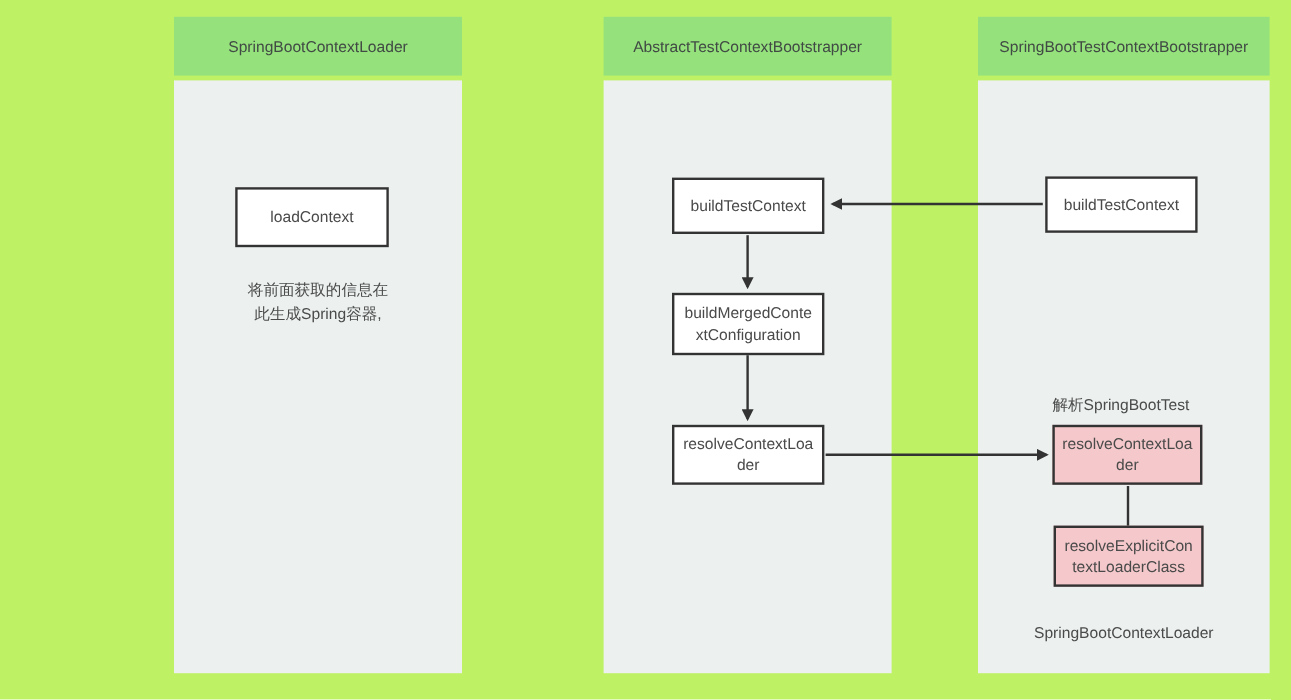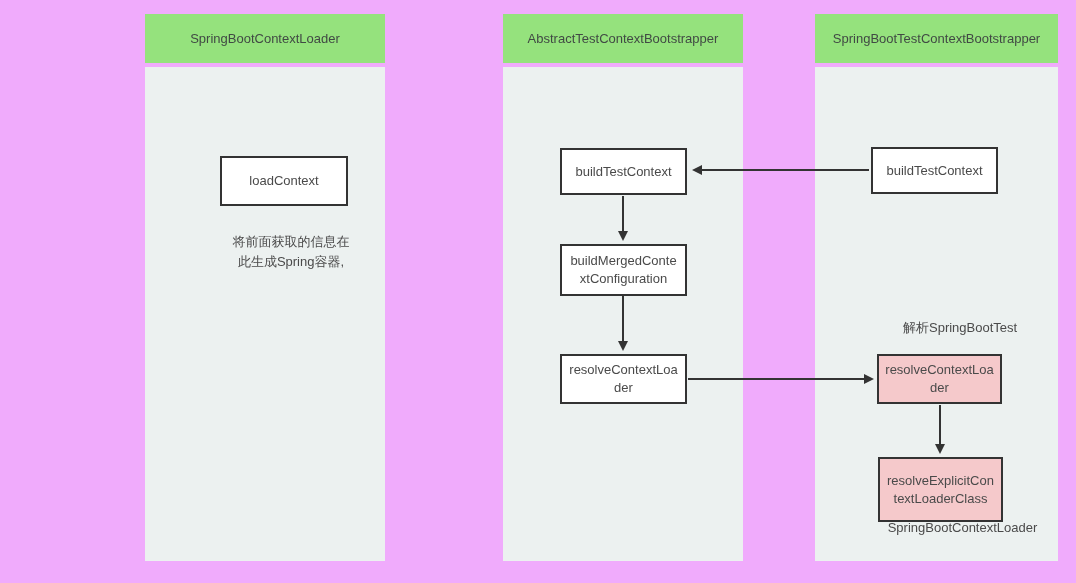--- a/index.html
+++ b/index.html
@@ -5,21 +5,21 @@
   html, body {
     margin: 0;
     padding: 0;
     background: #ffffff;
     font-family: "Liberation Sans", "DejaVu Sans", sans-serif;
   }
   .canvas {
     position: relative;
     width: 1076px;
     height: 583px;
-    background: #f0abfc;
+    background: #bef264;
     overflow: hidden;
   }
   .lane { position: absolute; top: 14px; }
   .lane-header {
     position: absolute;
     left: 0; top: 0;
     width: 100%; height: 49px;
     background: #95E27D;
     color: #414a44;
     font-size: 13px;
@@ -49,38 +49,37 @@
     display: flex;
     align-items: center;
     justify-content: center;
     text-align: center;
     word-break: break-all;
     padding: 2px 6px;
     box-sizing: border-box;
   }
   .node.highlight { background: #F5C9CB; }
 
-  #node-loadContext { left: 220px; top: 156px; width: 128px; height: 50px; }
+  #node-loadContext { left: 196px; top: 156px; width: 128px; height: 50px; }
   #node-buildTestContext-abstract { left: 560px; top: 148px; width: 127px; height: 47px; }
   #node-buildMergedContextConfiguration { left: 560px; top: 244px; width: 127px; height: 52px; }
   #node-resolveContextLoader-abstract { left: 560px; top: 354px; width: 127px; height: 50px; }
   #node-buildTestContext-springboot { left: 871px; top: 147px; width: 127px; height: 47px; }
   #node-resolveContextLoader-springboot { left: 877px; top: 354px; width: 125px; height: 50px; }
-  #node-resolveExplicitContextLoaderClass { left: 878px; top: 457px; width: 125px; height: 65px; }
+  #node-resolveExplicitContextLoaderClass { left: 878px; top: 438px; width: 125px; height: 51px; }
 
   .annotation {
     position: absolute;
     color: #4a4a4a;
     font-size: 13px;
     line-height: 1.5;
     white-space: pre-line;
-    padding-left: 26px;
   }
   #note-loadContext { left: 145px; top: 232px; width: 240px; text-align: center; }
-  #note-parseSpringBootTest { left: 877px; top: 318px; }
+  #note-parseSpringBootTest { left: 877px; top: 328px; }
   #note-springBootContextLoader { left: 815px; top: 518px; width: 243px; text-align: center; }
 
   svg.connectors {
     position: absolute;
     left: 0; top: 0;
     width: 1076px;
     height: 583px;
     pointer-events: none;
   }
   svg.connectors line { stroke: #333333; stroke-width: 2; }

